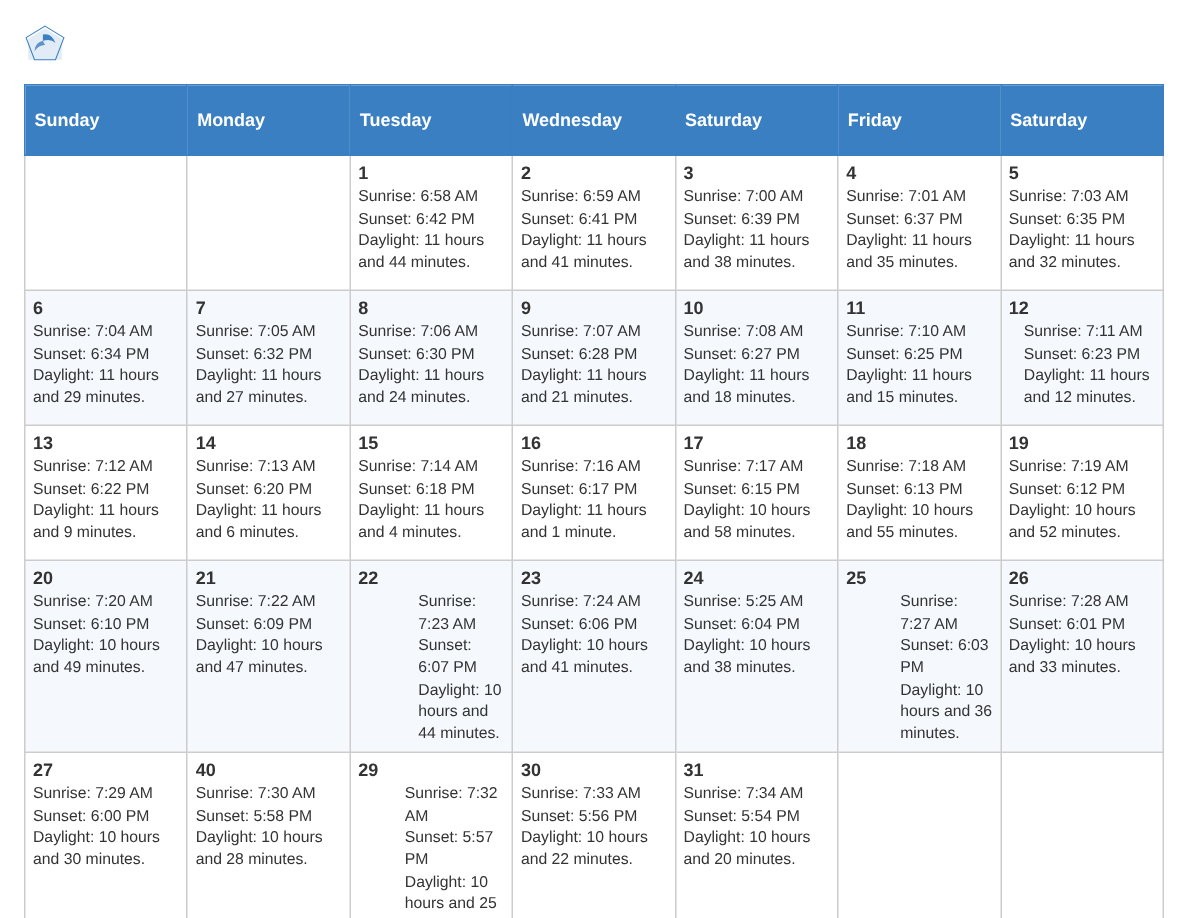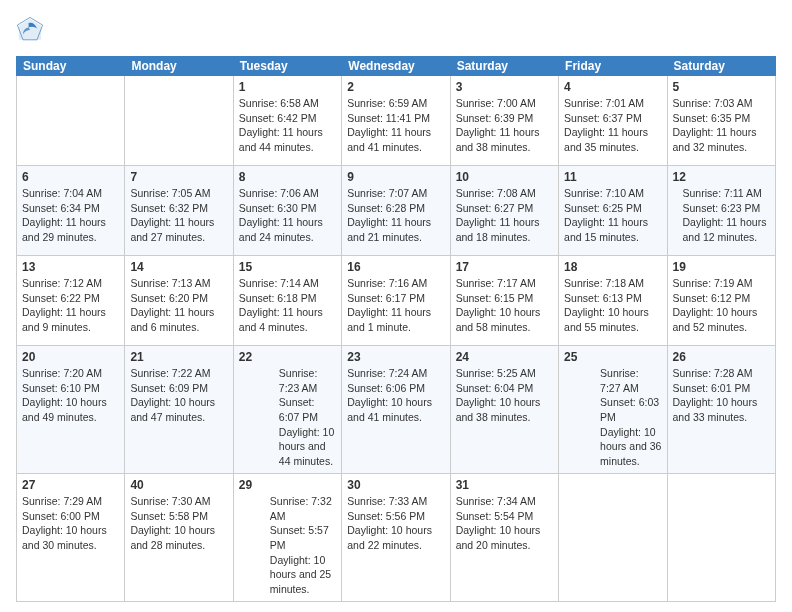--- a/index.html
+++ b/index.html
@@ -45,21 +45,21 @@
       color: #555;
     }
     table {
       width: 100%;
       border-collapse: collapse;
       font-size: 11px;
     }
     thead th {
       background-color: #3a7fc1;
       color: #fff;
-      padding: 2px 6px;
+      padding: 16px 6px;
       text-align: left;
       font-size: 12px;
       font-weight: bold;
       border: 1px solid #3a7fc1;
     }
     tbody td {
       border: 1px solid #ccc;
       vertical-align: top;
       padding: 4px 5px;
       width: 107px;
@@ -126,21 +126,21 @@
         <td class="empty"></td>
         <td>
           <span class="day-num">1</span>
           <div class="day-info" style="white-space: pre-line;">Sunrise: 6:58 AM
 Sunset: 6:42 PM
 Daylight: 11 hours and 44 minutes.</div>
         </td>
         <td>
           <span class="day-num">2</span>
           <div class="day-info" style="white-space: pre-line;">Sunrise: 6:59 AM
-Sunset: 11:41 PM
+Sunset: 6:41 PM
 Daylight: 11 hours and 41 minutes.</div>
         </td>
         <td>
           <span class="day-num">3</span>
           <div class="day-info" style="white-space: pre-line;">Sunrise: 7:00 AM
 Sunset: 6:39 PM
 Daylight: 11 hours and 38 minutes.</div>
         </td>
         <td>
           <span class="day-num">4</span>

